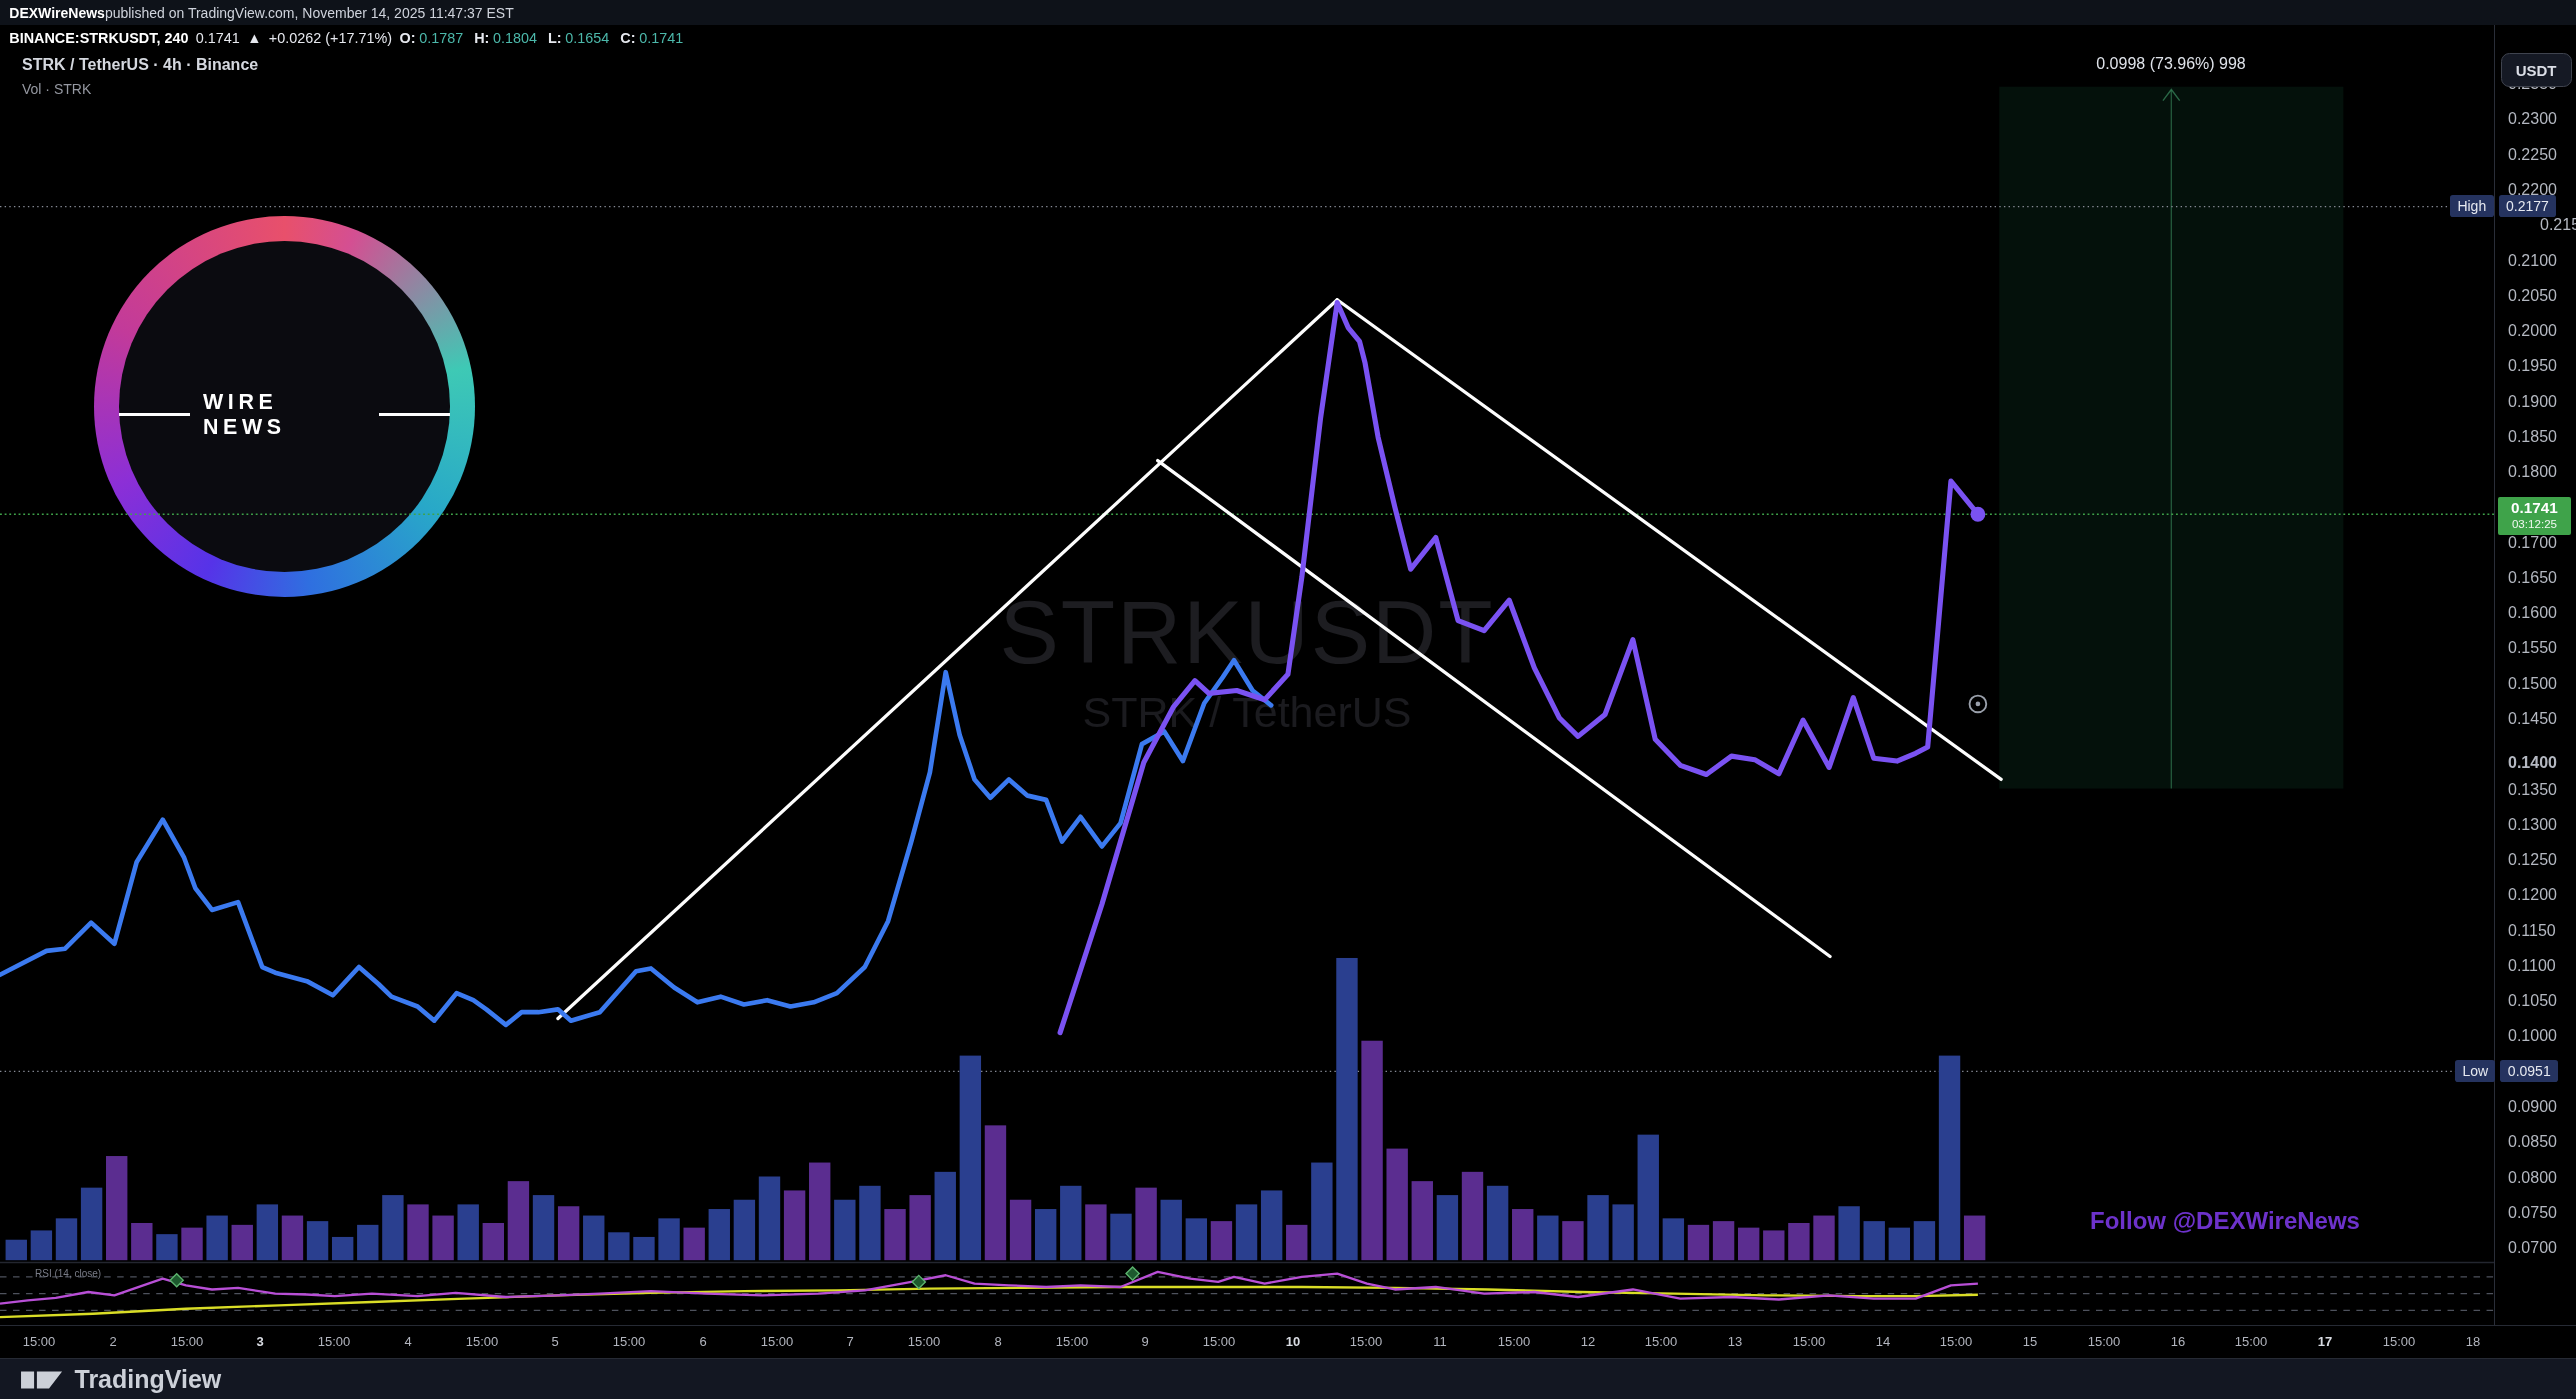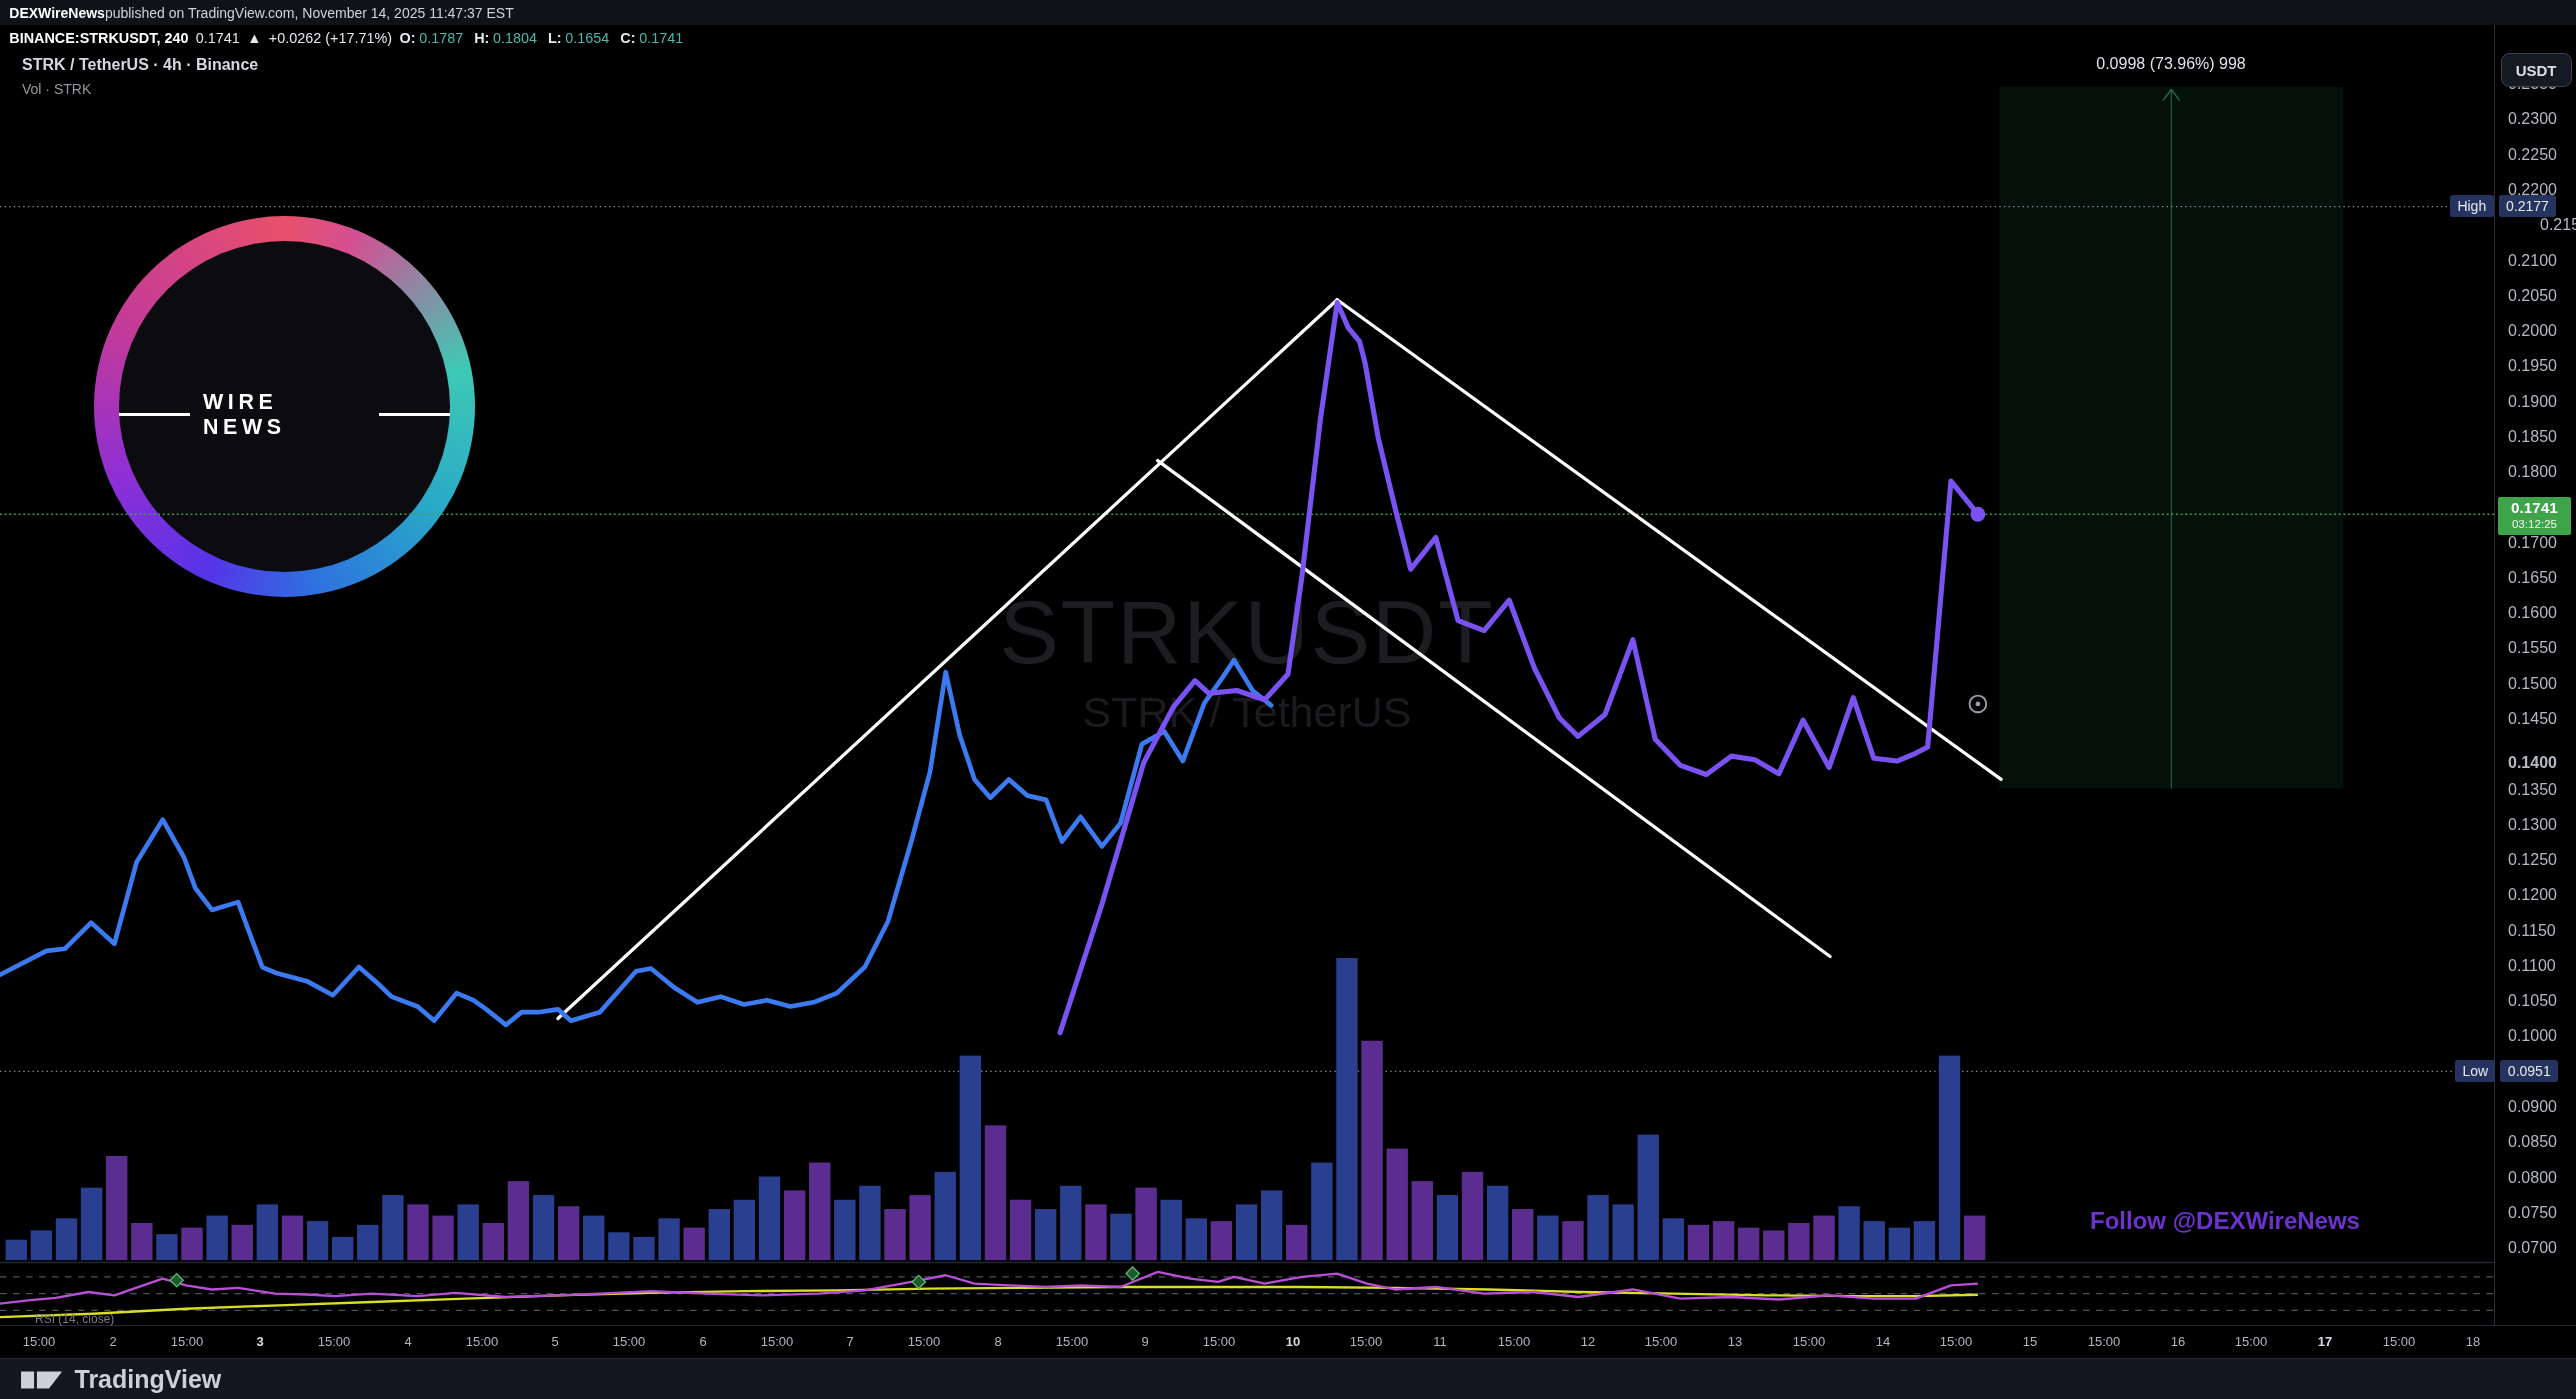--- a/index.html
+++ b/index.html
@@ -37,21 +37,21 @@
   #logo-dex{font-size:110px;font-weight:800;color:#fff;letter-spacing:7.4px;line-height:1;}
   #logo-sub{display:flex;align-items:center;gap:13px;margin-top:16.7px;}
   #logo-sub .rule{width:73px;height:2.8px;background:#fff;}
   #logo-sub .txt{font-size:21.4px;font-weight:bold;color:#fff;letter-spacing:4.6px;}
 
   
   #measure-label{position:absolute;left:2171px;top:55px;transform:translateX(-50%);
     font-size:16px;color:#dfe3ea;z-index:5;white-space:nowrap;}
   #follow{position:absolute;left:2225px;top:1207px;transform:translateX(-50%);
     font-size:24px;font-weight:bold;color:#6d32cb;z-index:5;white-space:nowrap;}
-  #rsi-pane-label{position:absolute;left:35px;top:1268px;font-size:12px;color:#787b86;z-index:5;margin-top:44px;}
+  #rsi-pane-label{position:absolute;left:35px;top:1268px;font-size:10px;color:#787b86;z-index:5;}
 
   
   #cv{position:absolute;left:0;top:0;z-index:3;}
 
   
   #price-axis{position:absolute;left:2494px;top:0;width:82px;height:1358px;background:#000;
     border-left:0.9px solid #2a2e39;z-index:4;}
   .tick{position:absolute;left:13px;font-size:16px;color:#b4b8c1;white-space:nowrap;}
   #usdt-btn{position:absolute;left:5.6px;top:53px;width:71px;height:34px;border-radius:8.4px;
     border:1.4px solid #3f434e;background:#151924;color:#dbdee6;font-size:15px;font-weight:600;

